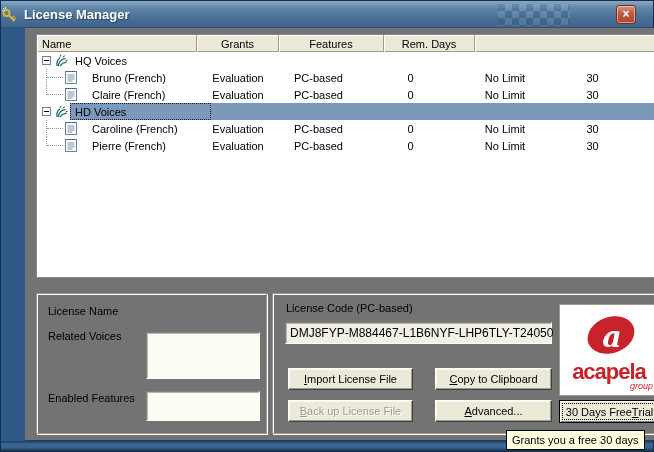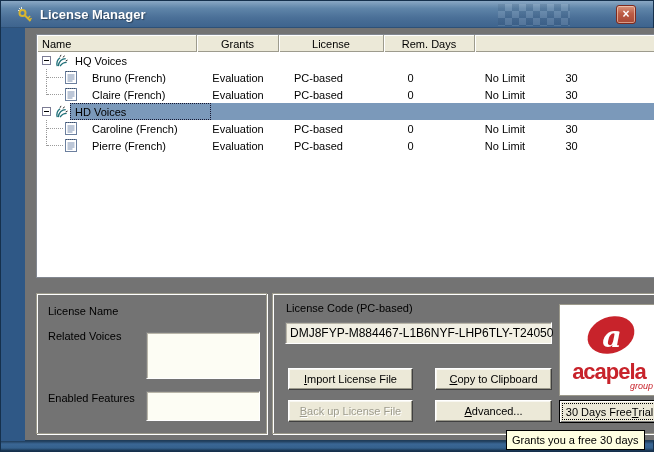--- a/index.html
+++ b/index.html
@@ -3,21 +3,21 @@
 <meta charset="utf-8">
 <style>
   * { margin:0; padding:0; box-sizing:border-box; }
   html,body { width:654px; height:452px; font-family:"Liberation Sans", sans-serif; }
   .window { position:relative; width:654px; height:452px; background:#2F5886;
             overflow:hidden; box-shadow:inset 0 0 0 1px #15304C; }
 
   
   .titlebar { position:absolute; left:1px; top:1px; width:652px; height:27px;
     background:linear-gradient(180deg,#8AA8C4 0%,#5F85A9 28%,#4A6F97 65%,#3E648E 100%);
-    border-bottom:1px solid #2E5178; display:flex; align-items:center; padding-left:16px; }
+    border-bottom:1px solid #2E5178; display:flex; align-items:center; padding-left:0; }
   .mosaic { position:absolute; left:497px; top:3px; width:72px; height:22px;
     background:repeating-conic-gradient(rgba(255,255,255,0.10) 0% 25%, rgba(16,38,66,0.10) 0% 50%) 0 0/14px 14px; }
   .title-text { color:#fff; font-weight:bold; font-size:13px; margin-left:7px;
     text-shadow:1px 1px 1px rgba(0,0,0,0.4); }
   .close-btn { position:absolute; left:615px; top:4px; width:20px; height:19px;
     background:linear-gradient(180deg,#D9957D 0%,#BC5C45 45%,#A84936 100%);
     border:1px solid #7E2A1E; border-radius:3px; color:#fff; font-weight:bold;
     font-size:12px; line-height:16px; text-align:center;
     box-shadow:inset 0 0 0 1px rgba(255,225,205,0.55); cursor:default; }
 
@@ -35,21 +35,21 @@
   .hc-name { width:160px; justify-content:flex-start; padding-left:5px; }
   .hc-status { width:82px; } .hc-type { width:79px; } .hc-ch { width:105px; }
   .hc-max { width:84px; } .hc-days { width:91px; }
   .hc-fill { flex:1; border-right:none; }
 
   .lv-row { position:relative; height:17px; font-size:11px; color:#000; }
   .cell { position:absolute; top:0; height:17px; display:flex; align-items:center;
           justify-content:center; white-space:nowrap; }
   .c-status { left:160px; width:82px; } .c-type { left:242px; width:79px; }
   .c-ch { left:321px; width:105px; }   .c-max { left:426px; width:84px; }
-  .c-days { left:489px; width:91px; }
+  .c-days { left:510px; width:91px; }
   .cell.name { justify-content:flex-start; top:0; }
   .name-group { left:35px; padding:0 3px; }
   .name-child { left:52px; padding:0 3px; }
 
   .minus-box { position:absolute; left:5px; top:4px; width:9px; height:9px;
     background:#fff; border:1px solid #7C7C94; }
   .minus-box::after { content:""; position:absolute; left:1px; top:3px; width:5px;
     height:1px; background:#000; }
   .tree-vline { position:absolute; left:9px; top:0; width:1px; height:17px;
     border-left:1px dotted #9A9A9A; }
@@ -126,21 +126,21 @@
     <span class="mosaic"></span>
     <span class="close-btn">×</span>
   </div>
 
   <div class="client">
 
     <div class="listview">
       <div class="lv-header">
         <div class="hcell hc-name">Name</div>
         <div class="hcell hc-status">Grants</div>
-        <div class="hcell hc-ch">License</div>
+        <div class="hcell hc-ch">Features</div>
         <div class="hcell hc-days">Rem. Days</div>
         <div class="hcell hc-fill"></div>
       </div>
 
       <div class="lv-row">
         <span class="minus-box"></span>
         <span class="group-icon">
           <svg width="16" height="15" viewBox="0 0 16 16">
             <g stroke="#1F6F78" stroke-width="1.4" fill="none">
               <path d="M4 14 C3 10 4 7 7 5"></path>

